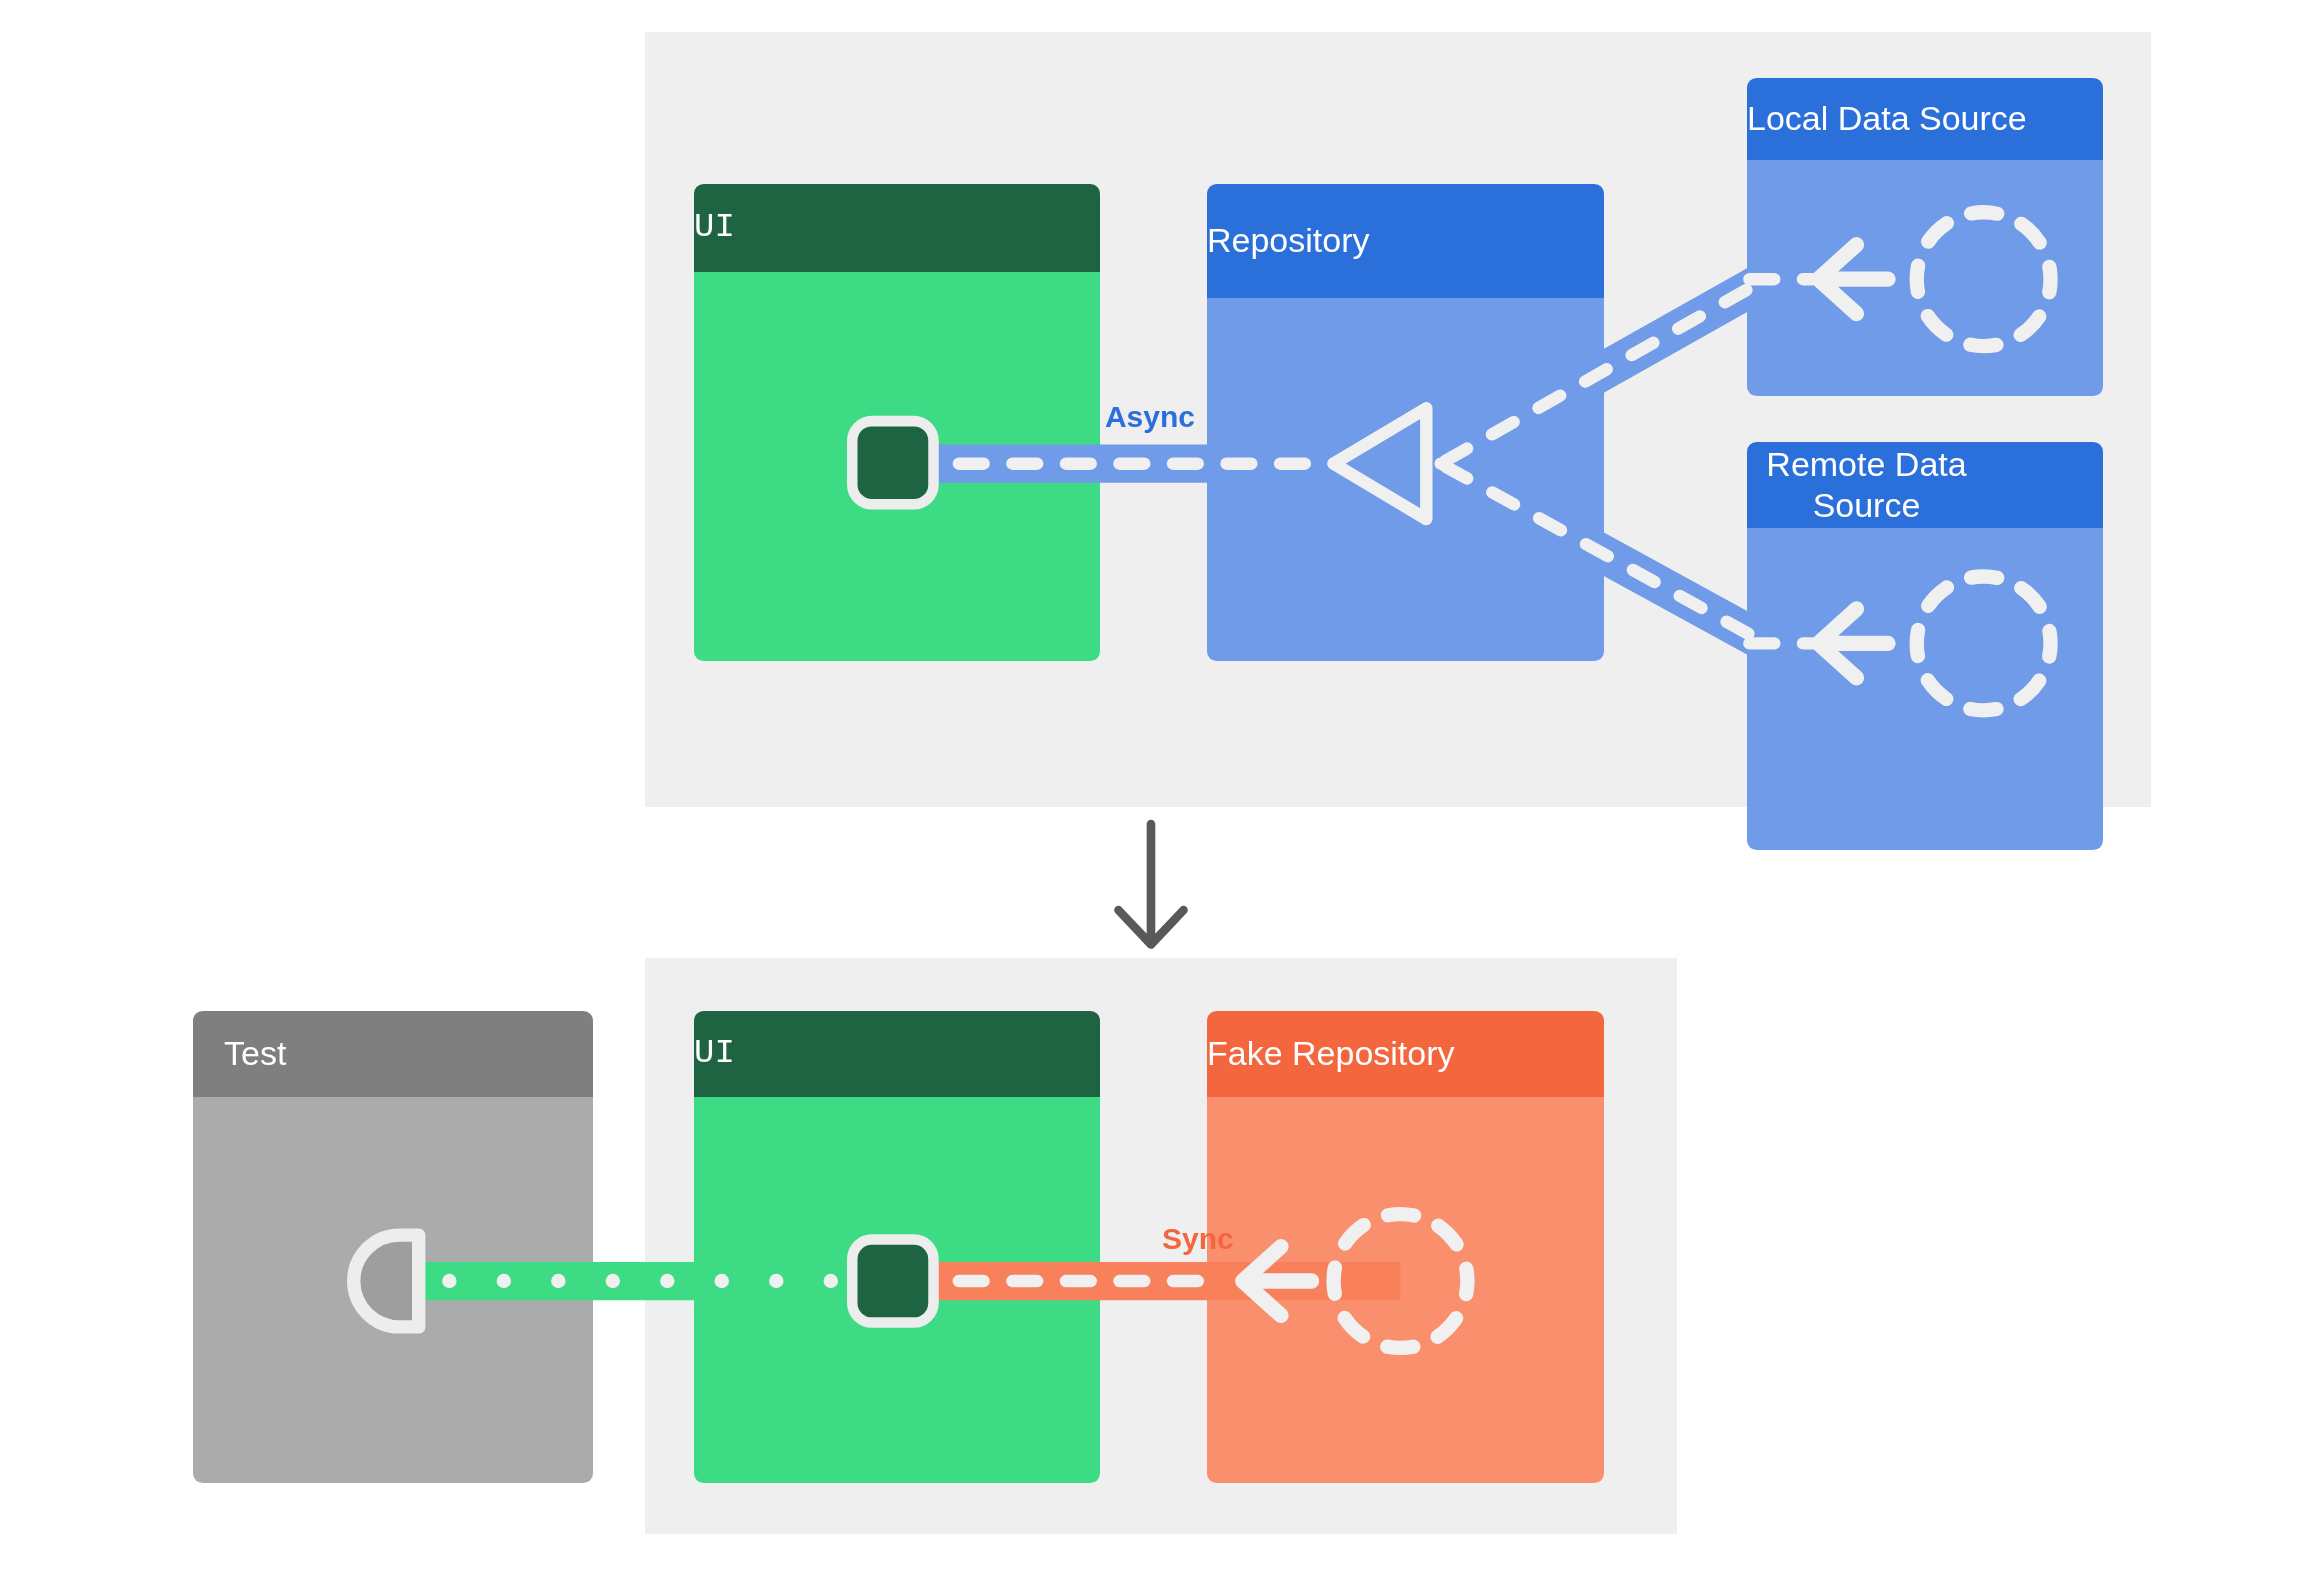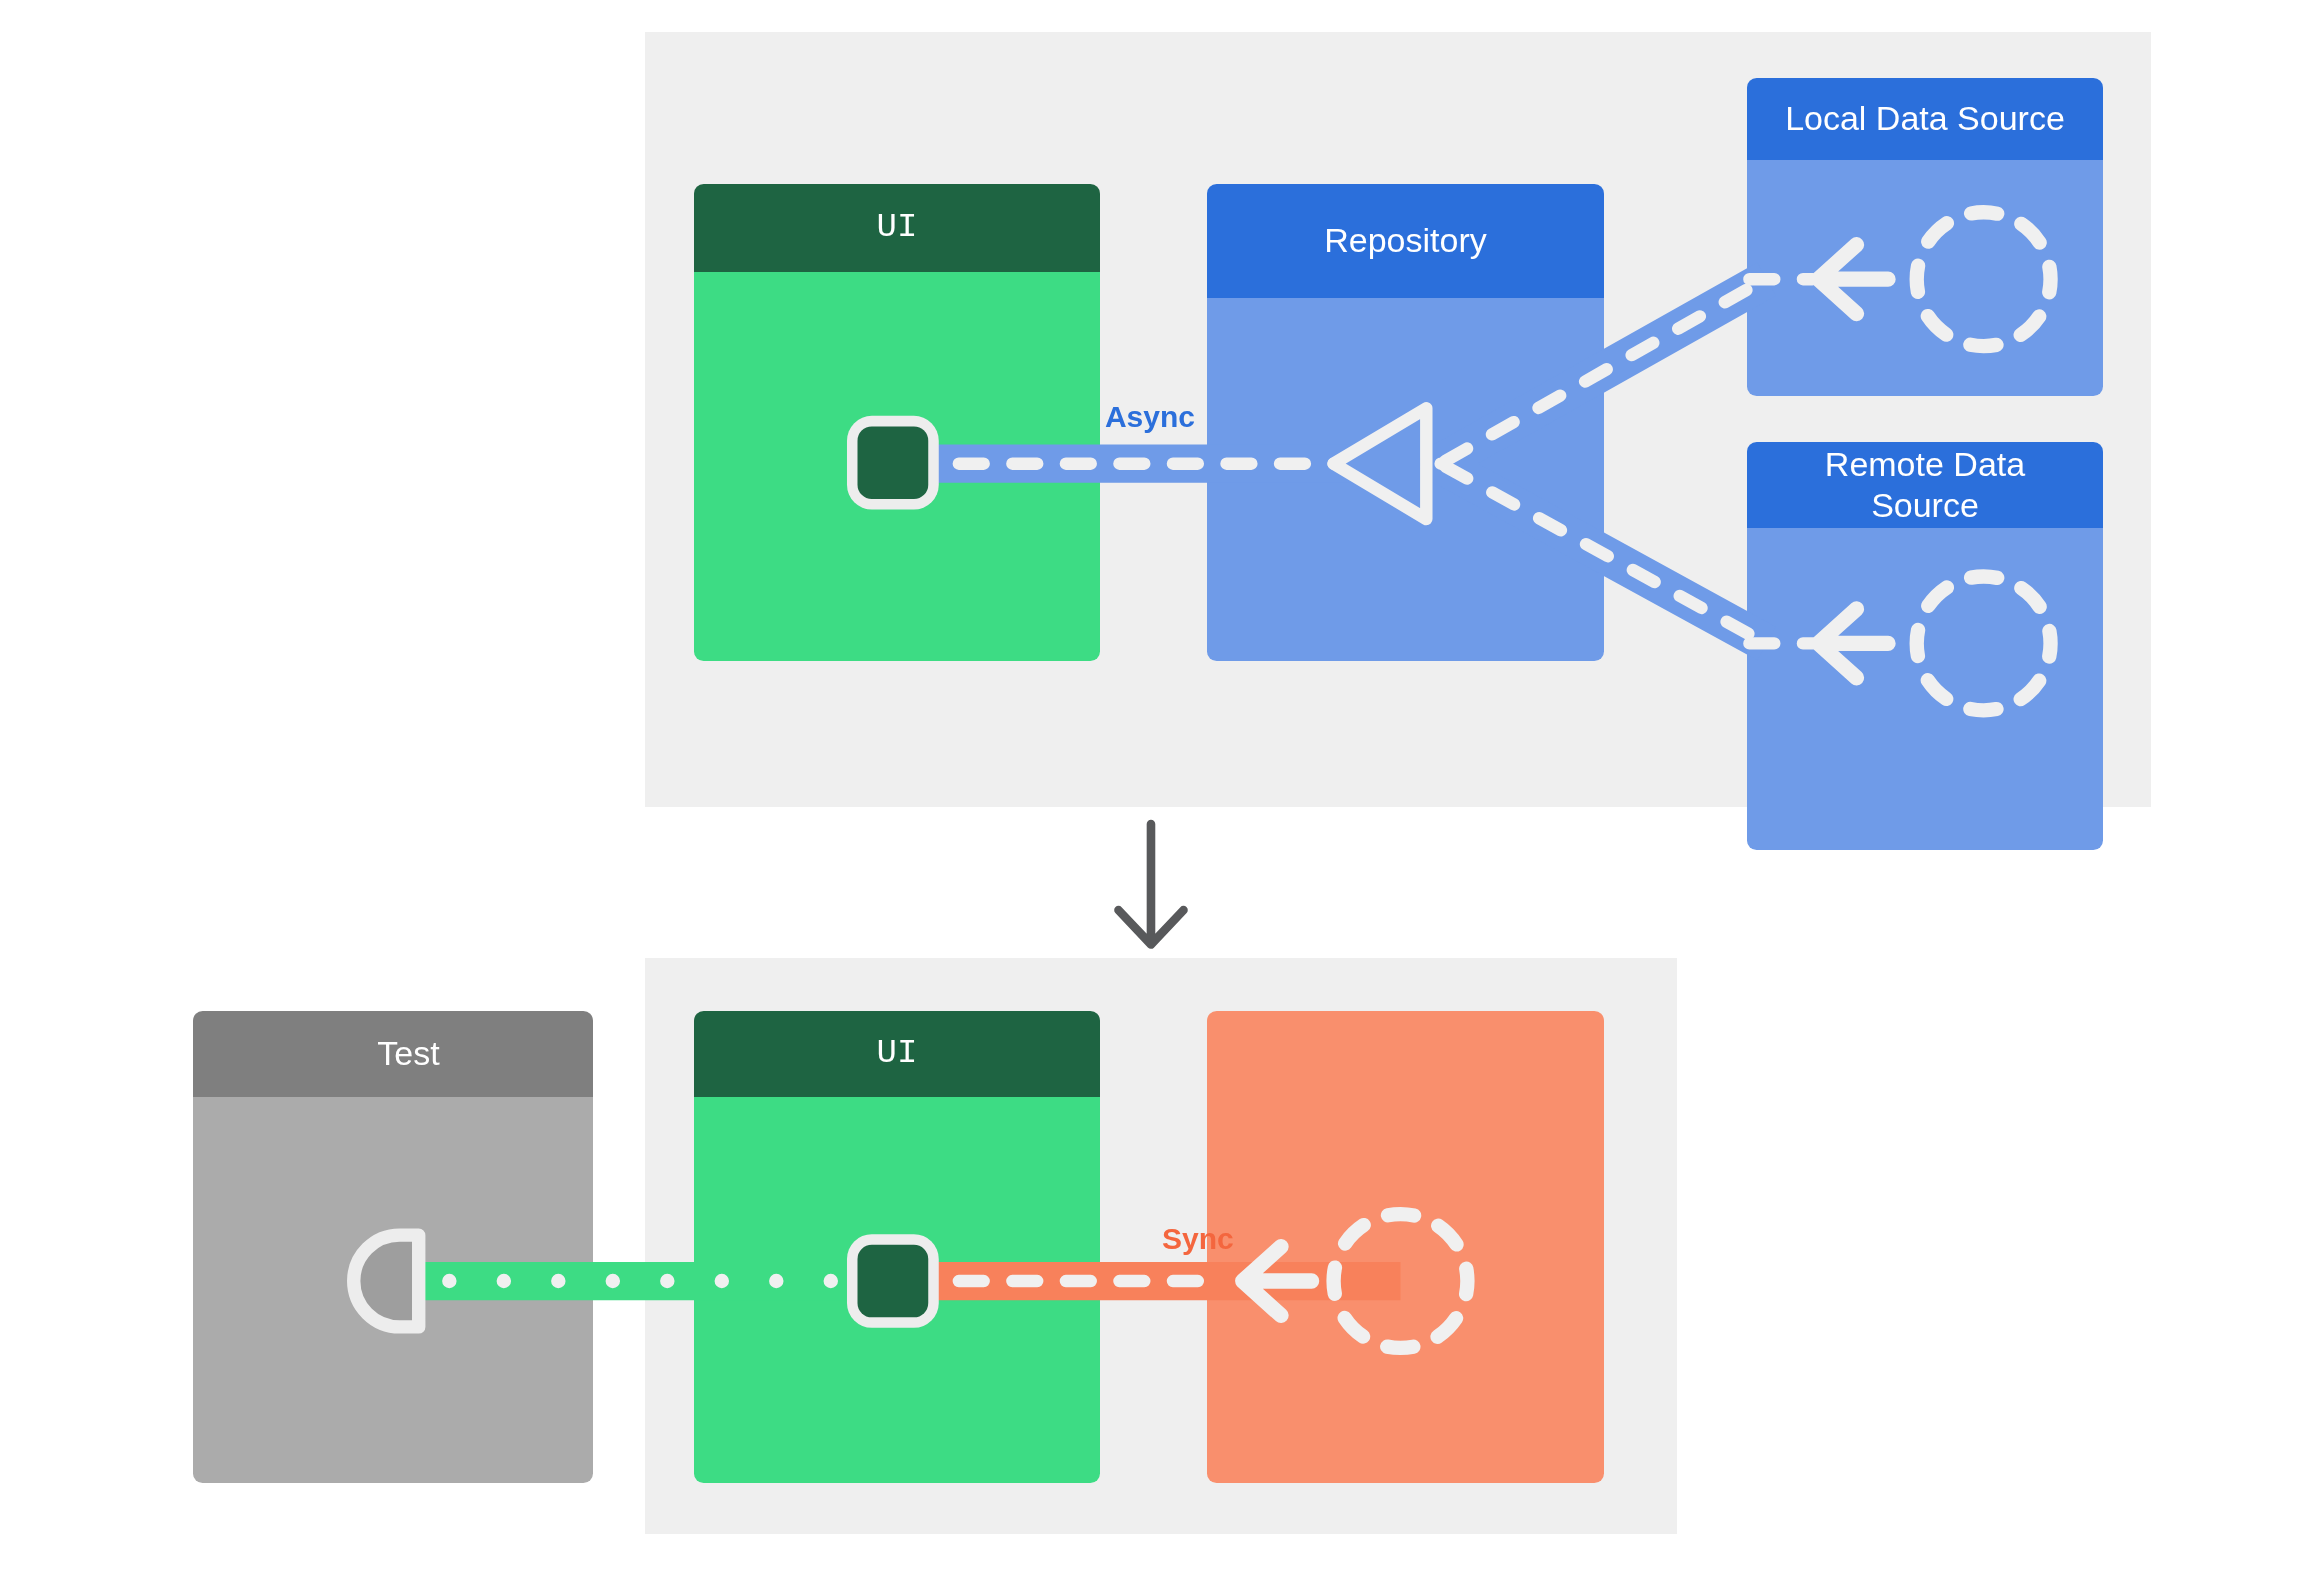--- a/index.html
+++ b/index.html
@@ -1,21 +1,21 @@
 <!DOCTYPE html>
 <html style="--panel-bg: #EFEFEF; --green: #3DDC84; --green-dark: #1E6442; --blue-header: #2B6FDB; --blue-body: #6F9BE8; --orange-header: #F4663E; --orange-body: #F98F6D; --orange-band: #F8815B; --gray-header: #7F7F7F; --gray-body: #ABABAB; --gray-socket: #9E9E9E; --dash-white: #F0F0F0; --arrow-dark: #58595B; --square-border: #EDEDED;"><head>
 <meta charset="utf-8">
 <style>
   html,body{margin:0;padding:0;background:#ffffff;}
   body{width:2323px;height:1586px;position:relative;overflow:hidden;
        font-family:"Liberation Sans", sans-serif;}
   .canvas{position:absolute;inset:0;}
   .panel{position:absolute;background:var(--panel-bg);}
   .card{position:absolute;border-radius:9.6px;overflow:hidden;display:flex;flex-direction:column;}
-  .card-header{flex:0 0 auto;display:flex;align-items:center;justify-content:center;
+  .card-header{flex:0 0 auto;display:flex;align-items:center;
                color:#ffffff;font-size:34px;line-height:1.22;text-align:center;}
   .card-body{flex:1 1 auto;}
   .hdr-green{background:var(--green-dark);font-family:Liberation Mono, monospace;}
   .hdr-blue{background:var(--blue-header);}
   .hdr-gray{background:var(--gray-header);padding-left:31px;}
   .hdr-orange{background:var(--orange-header);}
   .body-green{background:var(--green);}
   .body-blue{background:var(--blue-body);}
   .body-gray{background:var(--gray-body);}
   .body-orange{background:var(--orange-body);}
@@ -68,20 +68,23 @@
   </div>
 
   <div class="card" style="left:694px;top:1011px;width:406px;height:472px;">
     <div class="card-header hdr-green" style="height:86px;">
       <span>UI</span>
     </div>
     <div class="card-body body-green"></div>
   </div>
 
   <div class="card" style="left:1207px;top:1011px;width:397px;height:472px;">
+    <div class="card-header hdr-orange" style="height:86px;">
+      <span>Fake Repository</span>
+    </div>
     <div class="card-body body-orange"></div>
   </div>
 
   <div class="flow-label async" style="left:1085px;top:400px;width:110px;">Async</div>
   <div class="flow-label sync" style="left:1115px;top:1222px;width:105px;">Sync</div>
 
   <svg class="connector-layer" viewBox="0 0 2430 1659">
 
     <path d="M934 485 H1505 M1848 292 L1505 485 L1848 673" style="stroke:var(--blue-body);" stroke-width="40" fill="none" stroke-linejoin="round"></path>
 

